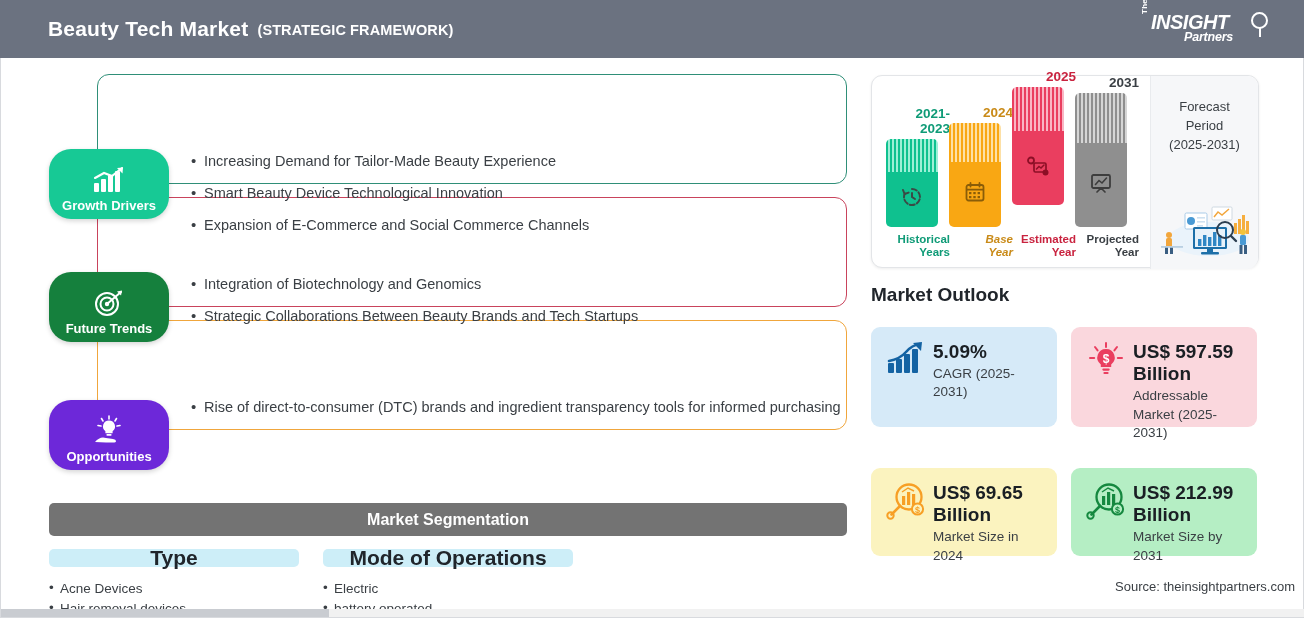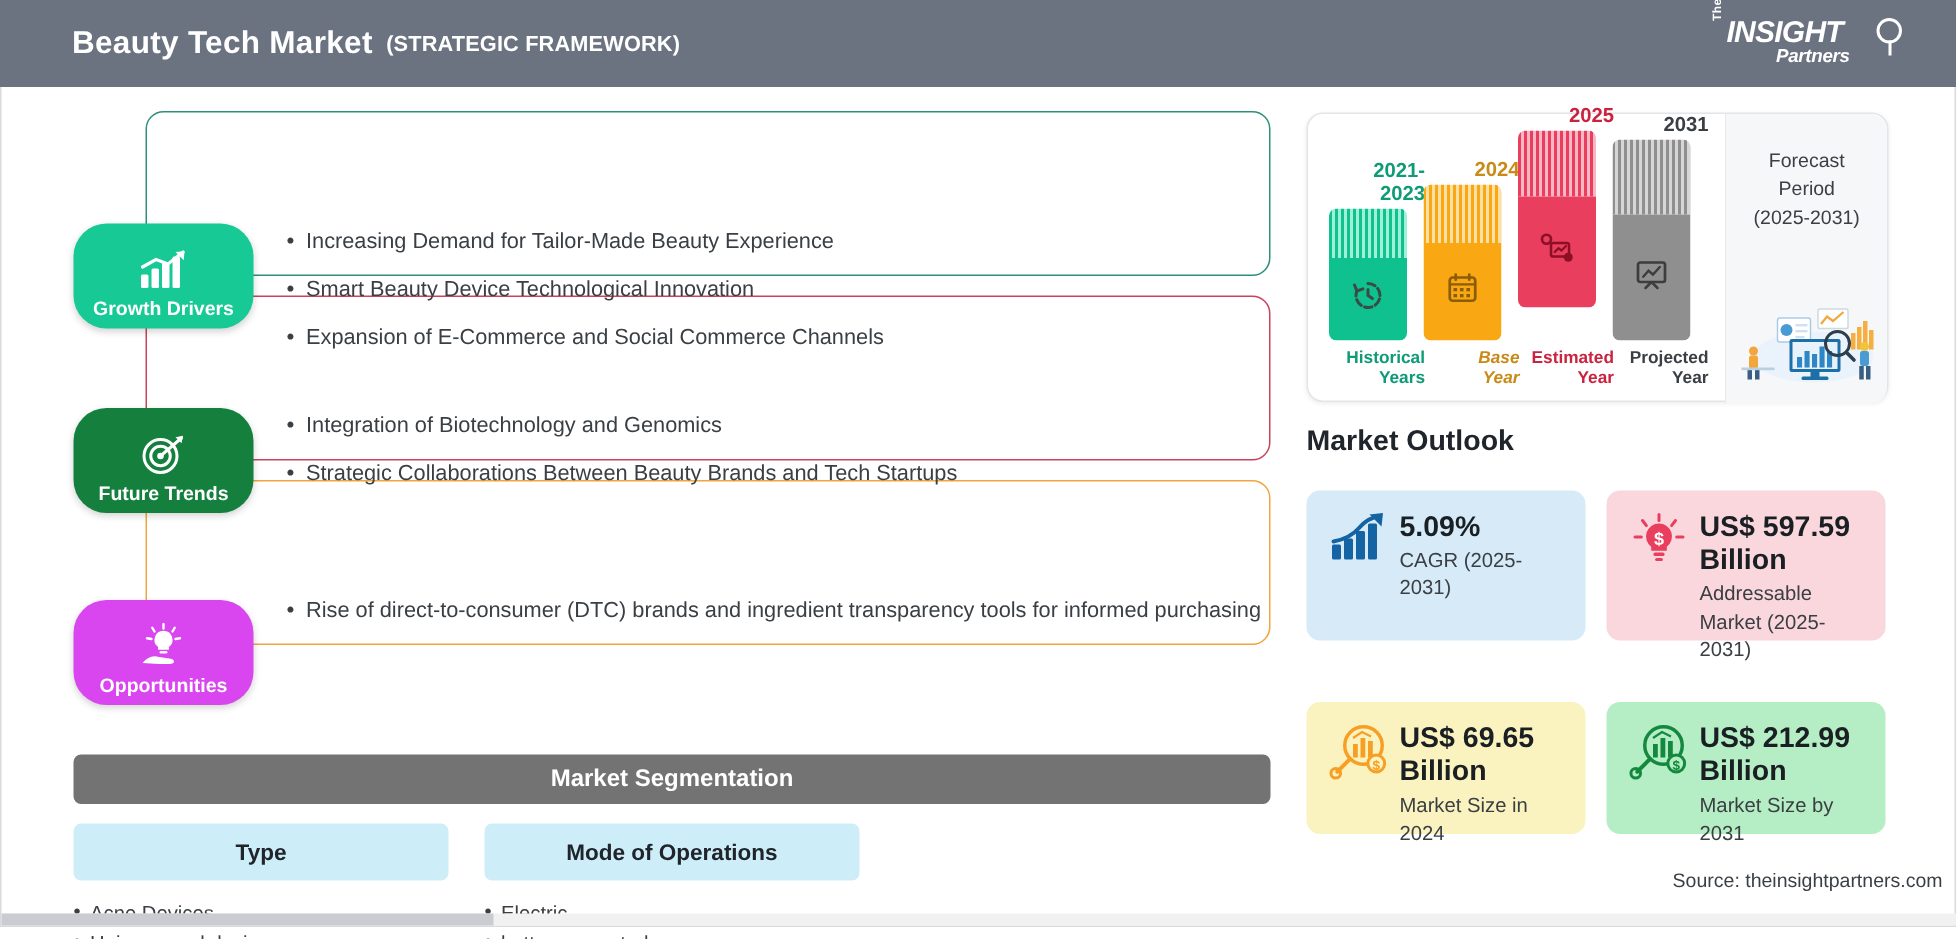--- a/index.html
+++ b/index.html
@@ -78,21 +78,21 @@
 
   .badge {
     position:absolute; left:48px; width:120px; height:70px;
     border-radius:22px; color:#fff; text-align:center;
     display:flex; flex-direction:column; align-items:center;
     justify-content:flex-end; padding-bottom:7px;
     box-shadow:0 2px 5px rgba(0,0,0,.17);
   }
   .badge.b1 { top:91px;  background:#17c995; }
   .badge.b2 { top:214px; background:#15803d; }
-  .badge.b3 { top:342px; background:#d946ef; }
+  .badge.b3 { top:342px; background:#6d28d9; }
   .badge-label { font-size:13px; font-weight:bold; line-height:1; }
   .badge-icon { height:30px; display:flex; align-items:flex-end; margin-bottom:5px; }
 
   .bullets {
     position:absolute; left:190px; width:650px;
   }
   .bullets.l1 { top:94px; }
   .bullets.l2 { top:217px; }
   .bullets.l3 { top:340px; }
   .bullets li {
@@ -107,23 +107,23 @@
   .seg-header {
     position:absolute; left:48px; top:445px; width:798px; height:33px;
     background:#737373; border-radius:5px; color:#fff;
     font-size:16px; font-weight:bold; display:flex;
     align-items:center; justify-content:center;
   }
   .seg-col { position:absolute; top:491px; }
   .seg-col.c1 { left:48px; width:250px; }
   .seg-col.c2 { left:322px; width:250px; }
   .seg-chip {
-    height:38px; background:#cdeef8; border-radius:5px;
+    height:18px; background:#cdeef8; border-radius:5px;
     display:flex; align-items:center; justify-content:center;
-    font-size:15px; font-weight:bold; color:#20252b;
+    font-size:21px; font-weight:bold; color:#20252b;
   }
   .seg-list { margin-top:12px; }
   .seg-list li {
     list-style:none; font-size:13.5px; color:#3a3f44; line-height:1.5;
     position:relative; padding-left:11px;
   }
   .seg-list li:before {
     content:"•"; position:absolute; left:0; top:-1px; color:#3a3f44;
   }
 

